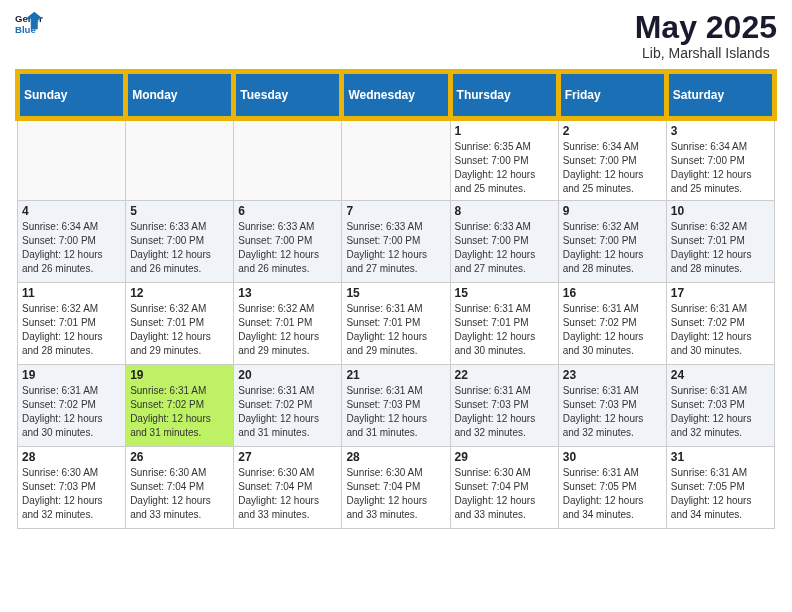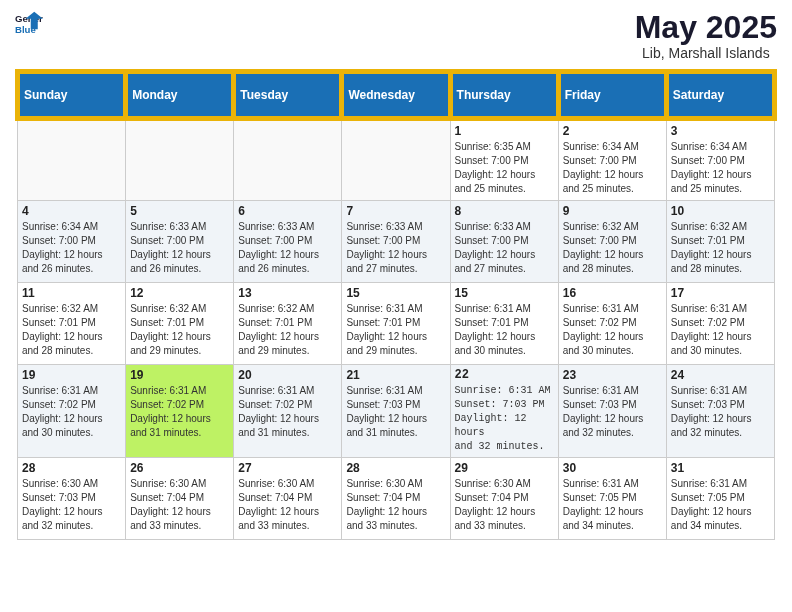--- a/index.html
+++ b/index.html
@@ -268,21 +268,21 @@
 Daylight: 12 hours
 and 31 minutes.</div>
           </td>
           <td style="background: rgb(240, 244, 248);">
             <span class="day-number">21</span>
             <div class="day-info" style="white-space: pre-line;">Sunrise: 6:31 AM
 Sunset: 7:03 PM
 Daylight: 12 hours
 and 31 minutes.</div>
           </td>
-          <td style="background: rgb(240, 244, 248); font-family: Liberation Mono, monospace;">
+          <td style="background: rgb(240, 244, 248);">
             <span class="day-number">22</span>
             <div class="day-info" style="white-space: pre-line;">Sunrise: 6:31 AM
 Sunset: 7:03 PM
 Daylight: 12 hours
 and 32 minutes.</div>
           </td>
           <td style="background: rgb(240, 244, 248);">
             <span class="day-number">23</span>
             <div class="day-info" style="white-space: pre-line;">Sunrise: 6:31 AM
 Sunset: 7:03 PM

